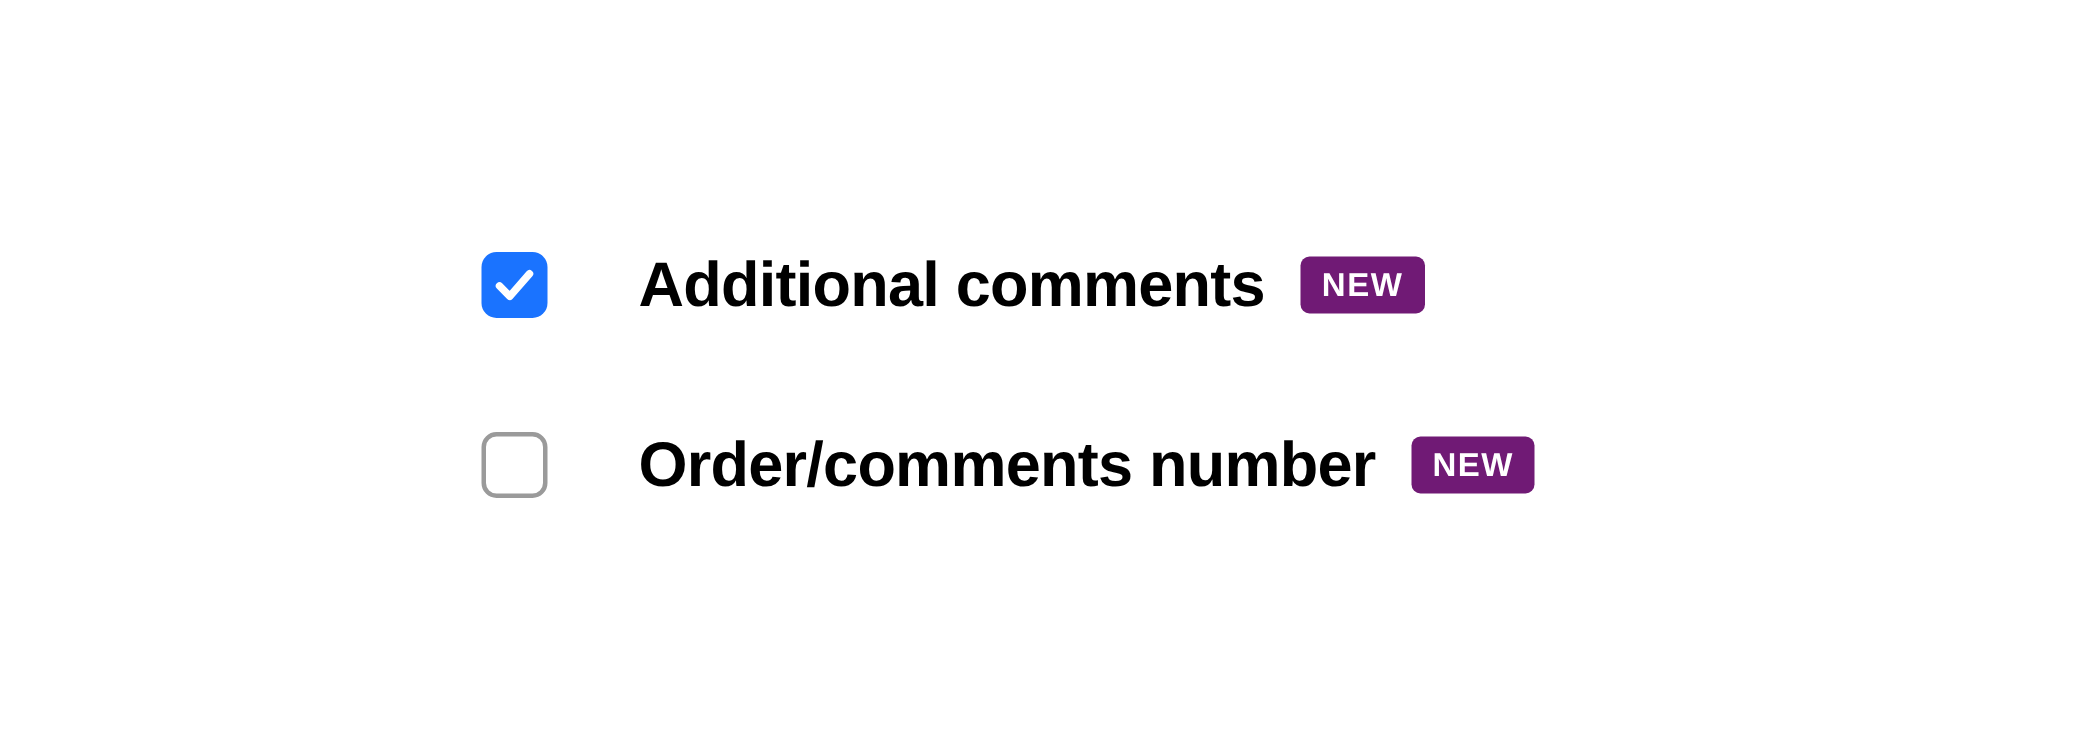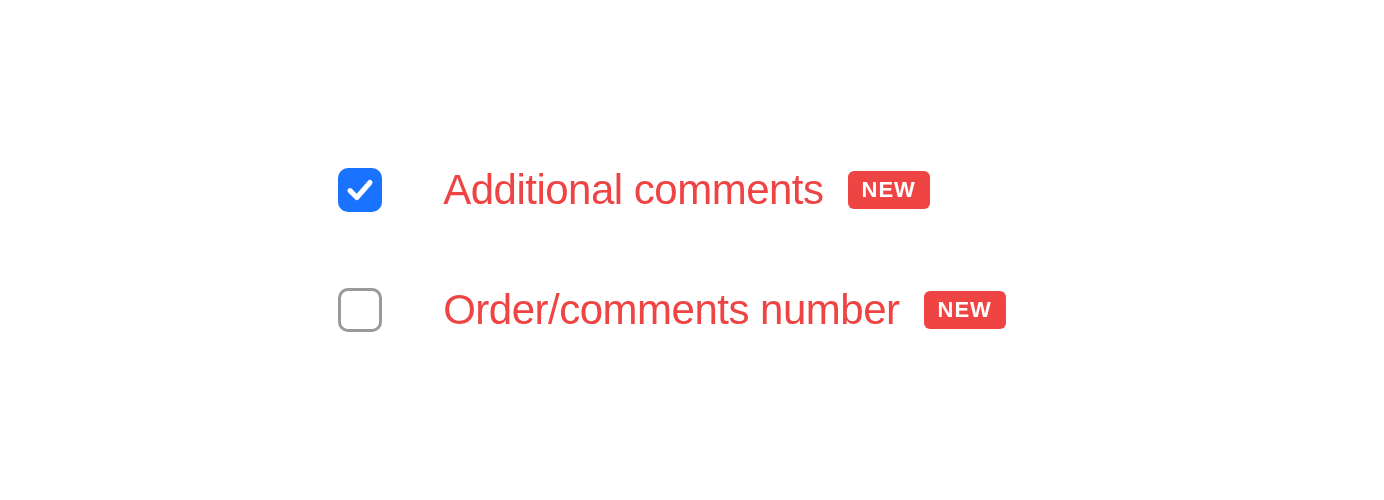--- a/index.html
+++ b/index.html
@@ -45,27 +45,27 @@
     .checkbox.unchecked {
       background: #ffffff;
       border: 3px solid #9a9a9a;
     }
     .checkbox svg {
       width: 30px;
       height: 30px;
     }
     .option-label {
       font-size: 42px;
-      font-weight: 400;
-      color: #ef4444;
+      font-weight: 700;
+      color: #000000;
       letter-spacing: -0.5px;
       margin-left: 29px;
     }
     .badge {
-      background: #ef4444;
+      background: #701a75;
       color: #ffffff;
       font-size: 22px;
       font-weight: 700;
       letter-spacing: 1px;
       padding: 6px 14px;
       border-radius: 6px;
       margin-left: -8px;
     }
   </style>
 </head>

